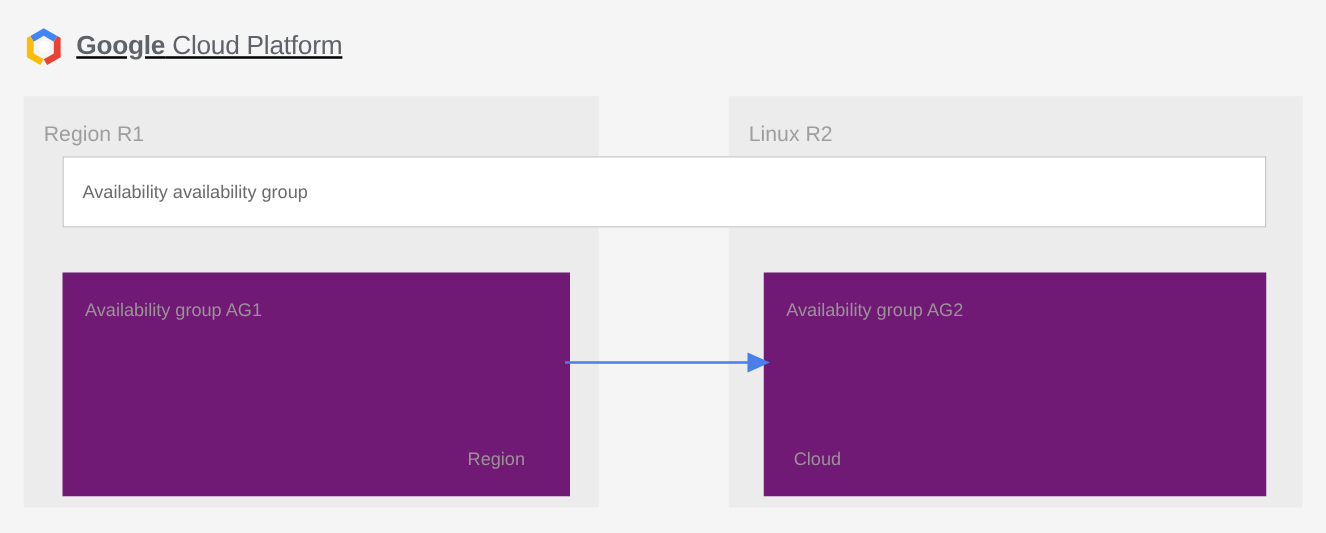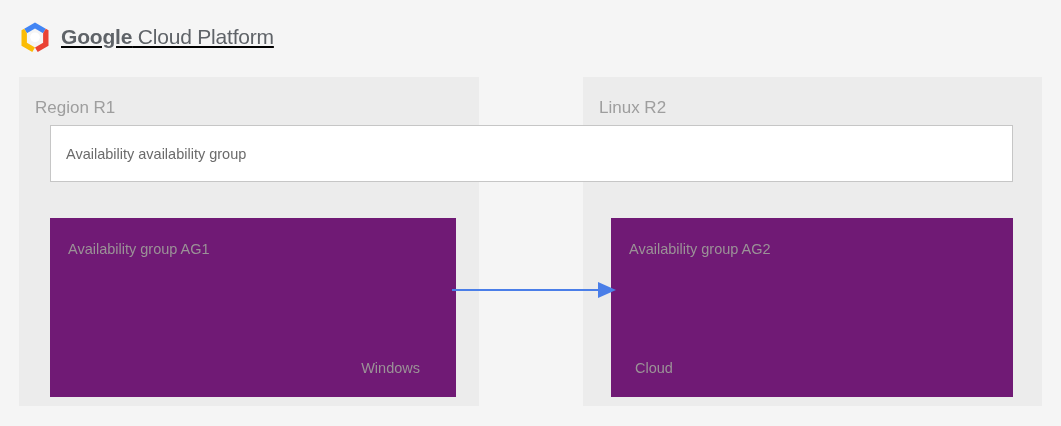--- a/index.html
+++ b/index.html
@@ -151,21 +151,21 @@
 <div id="region-panel-r2" class="region-panel">
   <div class="region-label">Linux R2</div>
 </div>
 
 <div id="distributed-ag-box">
   <div id="distributed-ag-label">Availability availability group</div>
 </div>
 
 <div id="ag-box-1" class="ag-box">
   <div class="ag-title">Availability group AG1</div>
-  <div id="os-label-windows" class="os-label">Windows</div>
+  <div id="os-label-windows" class="os-label">Region</div>
 </div>
 
 <div id="ag-box-2" class="ag-box">
   <div class="ag-title">Availability group AG2</div>
   <div id="os-label-linux" class="os-label">Cloud</div>
 </div>
 
 <svg id="replication-arrow" viewBox="0 0 164 24">
   <line x1="0" y1="12" x2="148" y2="12" stroke="#4a7ee8" stroke-width="2"></line>
   <polygon points="146,4 164,12 146,20" fill="#4a7ee8"></polygon>

